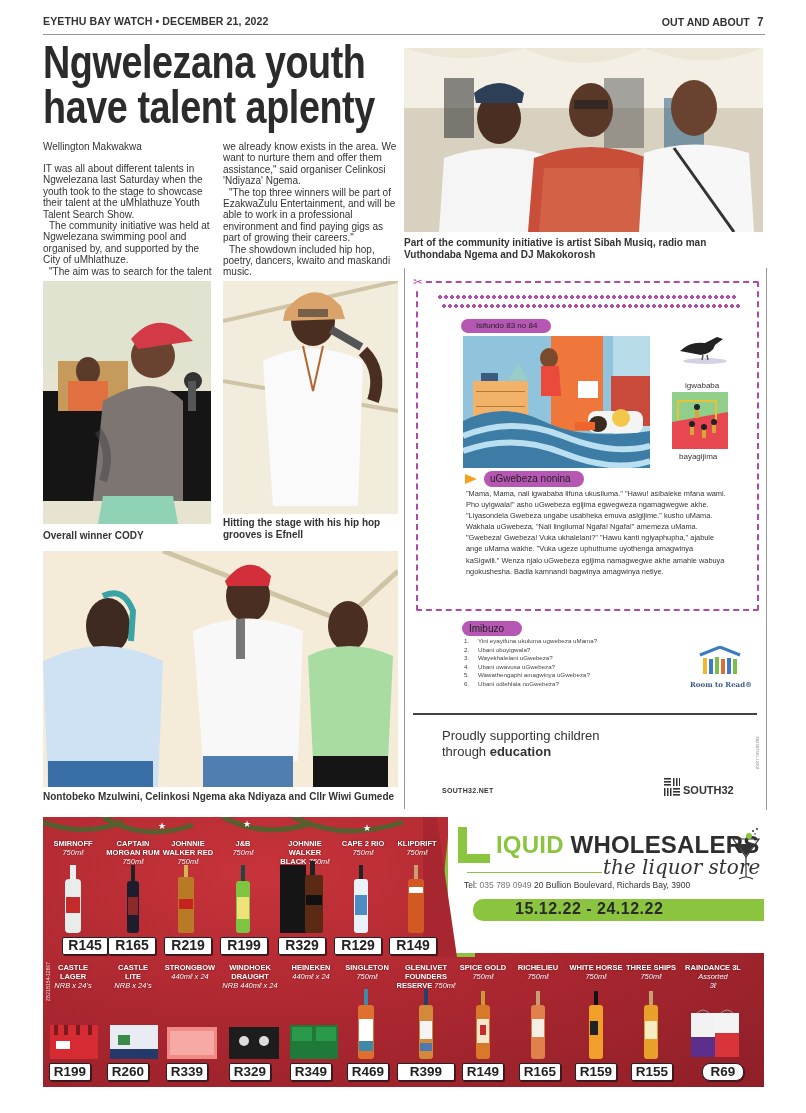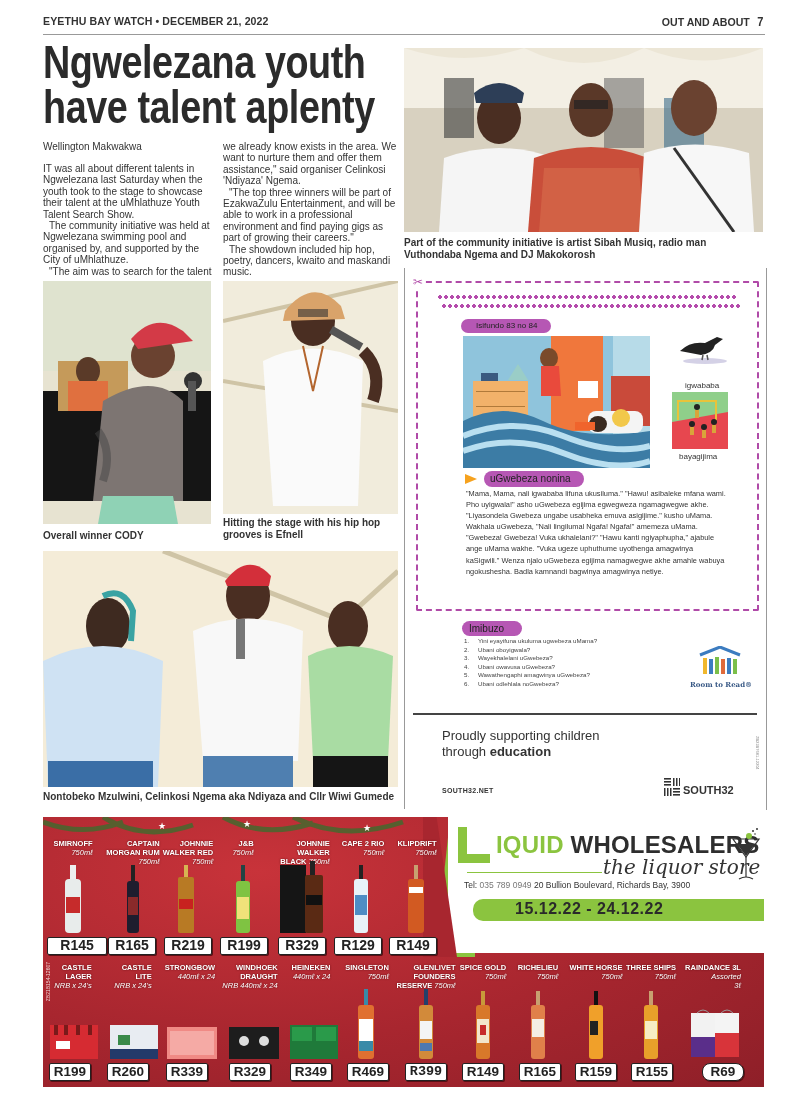--- a/index.html
+++ b/index.html
@@ -72,21 +72,21 @@
   .brand .iq { color: #8bc43f; }
   .tagline { position: absolute; left: 560px; top: 38px; font-family: "DejaVu Serif", serif; font-style: italic; font-size: 20px; color: #333; }
   .tagline-rule { position: absolute; left: 424px; top: 55px; width: 135px; height: 1px; background: #8bc43f; }
   .tel { position: absolute; left: 421px; top: 63px; font-size: 8.5px; color: #333; }
   .tel .num { color: #777; }
   .glass { position: absolute; left: 688px; top: 10px; width: 30px; height: 60px; }
   .date-bar { position: absolute; left: 430px; top: 82px; width: 292px; height: 22px; background: #8bc43f; border-radius: 10px 0 0 10px; }
   .date-text { position: absolute; left: 472px; top: 83px; font-size: 16px; font-weight: bold; color: #2a2a2a; letter-spacing: 0.5px; }
   .terms { position: absolute; left: 432px; top: 107px; width: 285px; text-align: center; font-size: 7.2px; font-weight: bold; color: #333; line-height: 10px; }
 
-  .prod-label { position: absolute; text-align: right; color: #fff; font-size: 7.5px; line-height: 9px; font-weight: bold; transform: translateX(-50%); white-space: nowrap; text-shadow: 0 0 2px #5a0f14; }
+  .prod-label { position: absolute; text-align: center; color: #fff; font-size: 7.5px; line-height: 9px; font-weight: bold; transform: translateX(-50%); white-space: nowrap; text-shadow: 0 0 2px #5a0f14; }
   .prod-label .sz { font-weight: normal; font-style: italic; }
   .price { position: absolute; height: 18px; background: #fff; border: 1.5px solid #222; border-radius: 2px; font-size: 14px; font-weight: bold; color: #222; line-height: 15px; text-align: center; transform: translateX(-50%); box-shadow: 1px 1px 0 #5a0f14; }
   .bottle { position: absolute; transform: translateX(-50%); }
   .pack { position: absolute; }
   .ad-code { position: absolute; left: 2px; top: 145px; font-size: 5px; color: #fff; writing-mode: vertical-rl; transform: rotate(180deg); opacity: 0.8; }
 </style>
 </head>
 <body>
 
 <div class="abs masthead-left">EYETHU BAY WATCH • DECEMBER 21, 2022</div>
@@ -406,21 +406,21 @@
       <rect x="6" y="0" width="4" height="14" fill="#222"></rect>
       <rect x="1" y="14" width="14" height="54" rx="3" fill="#e8f2f8"></rect>
       <rect x="2" y="30" width="12" height="20" fill="#4e8dc4"></rect>
     </svg>
   <svg class="bottle" style="left:373px; top:48px;" width="18" height="68" viewBox="0 0 18 68">
       <rect x="7" y="0" width="4" height="14" fill="#c8a070"></rect>
       <rect x="1" y="14" width="16" height="54" rx="3" fill="#d25a22"></rect>
       <rect x="2" y="22" width="14" height="6" fill="#fff"></rect>
     </svg>
 
-  <div class="price" style="left:34px; top:120px; width:60px;">R145</div>
+  <div class="price" style="left:42px; top:120px; width:46px;">R145</div>
   <div class="price" style="left:89px; top:120px; width:48px;">R165</div>
   <div class="price" style="left:145px; top:120px; width:48px;">R219</div>
   <div class="price" style="left:201px; top:120px; width:48px;">R199</div>
   <div class="price" style="left:259px; top:120px; width:48px;">R329</div>
   <div class="price" style="left:315px; top:120px; width:48px;">R129</div>
   <div class="price" style="left:370px; top:120px; width:48px;">R149</div>
 
   <div class="prod-label" style="left:30px; top:146px;">
       <div>CASTLE</div>
       <div>LAGER</div>
@@ -542,19 +542,19 @@
       <rect x="24" y="26" width="24" height="24" fill="#d8343a"></rect>
       <path d="M6 6 Q12 0 18 6 M30 6 Q36 0 42 6" stroke="#999" fill="none"></path>
     </svg>
 
   <div class="price" style="left:27px; top:246px; width:42px; font-size:13.5px;">R199</div>
   <div class="price" style="left:85px; top:246px; width:42px; font-size:13.5px;">R260</div>
   <div class="price" style="left:144px; top:246px; width:42px; font-size:13.5px;">R339</div>
   <div class="price" style="left:207px; top:246px; width:42px; font-size:13.5px;">R329</div>
   <div class="price" style="left:268px; top:246px; width:42px; font-size:13.5px;">R349</div>
   <div class="price" style="left:325px; top:246px; width:42px; font-size:13.5px;">R469</div>
-  <div class="price" style="left:383px; top:246px; width:42px; font-size:13.5px;font-family:Liberation Mono, monospace;">R399</div>
+  <div class="price" style="left:383px; top:246px; width:58px; font-size:13.5px;">R399</div>
   <div class="price" style="left:440px; top:246px; width:42px; font-size:13.5px;">R149</div>
   <div class="price" style="left:497px; top:246px; width:42px; font-size:13.5px;">R165</div>
   <div class="price" style="left:553px; top:246px; width:42px; font-size:13.5px;">R159</div>
   <div class="price" style="left:609px; top:246px; width:42px; font-size:13.5px;">R155</div>
   <div class="price" style="left:680px; top:246px; width:42px; font-size:13.5px;border-radius:8px;">R69</div>
 </div>
 
 </body></html>

